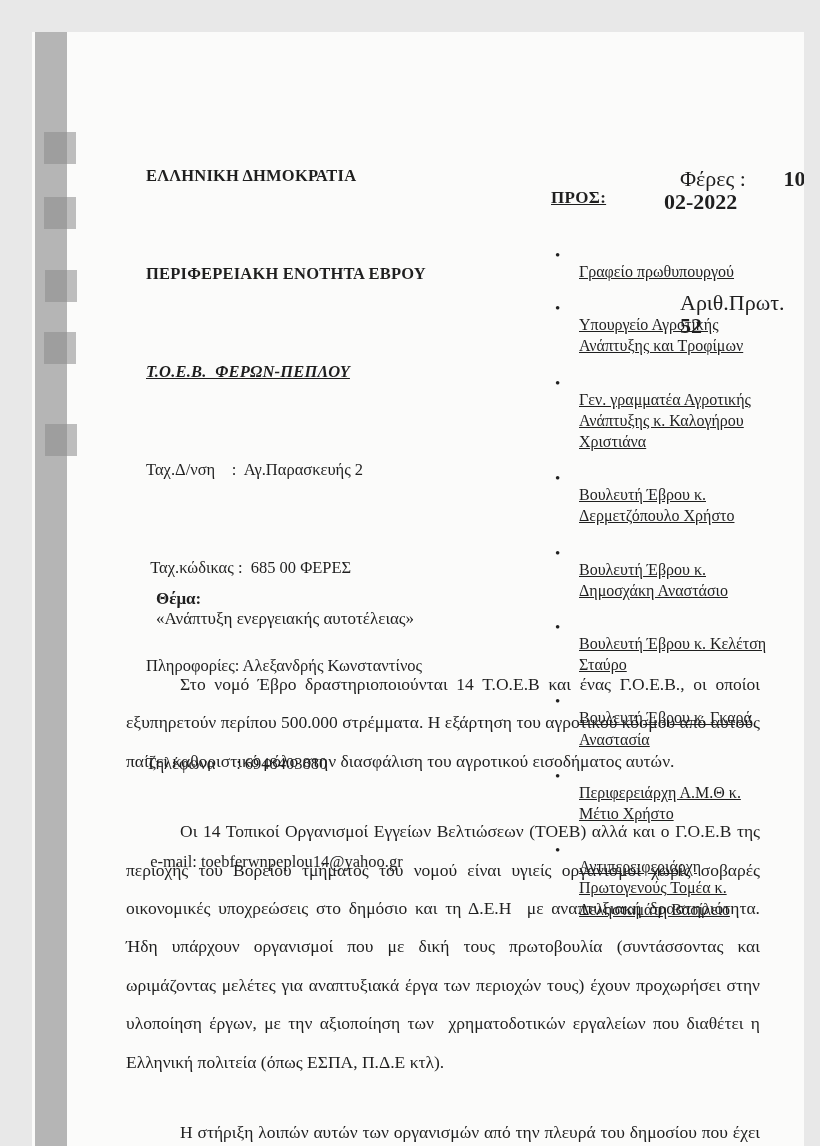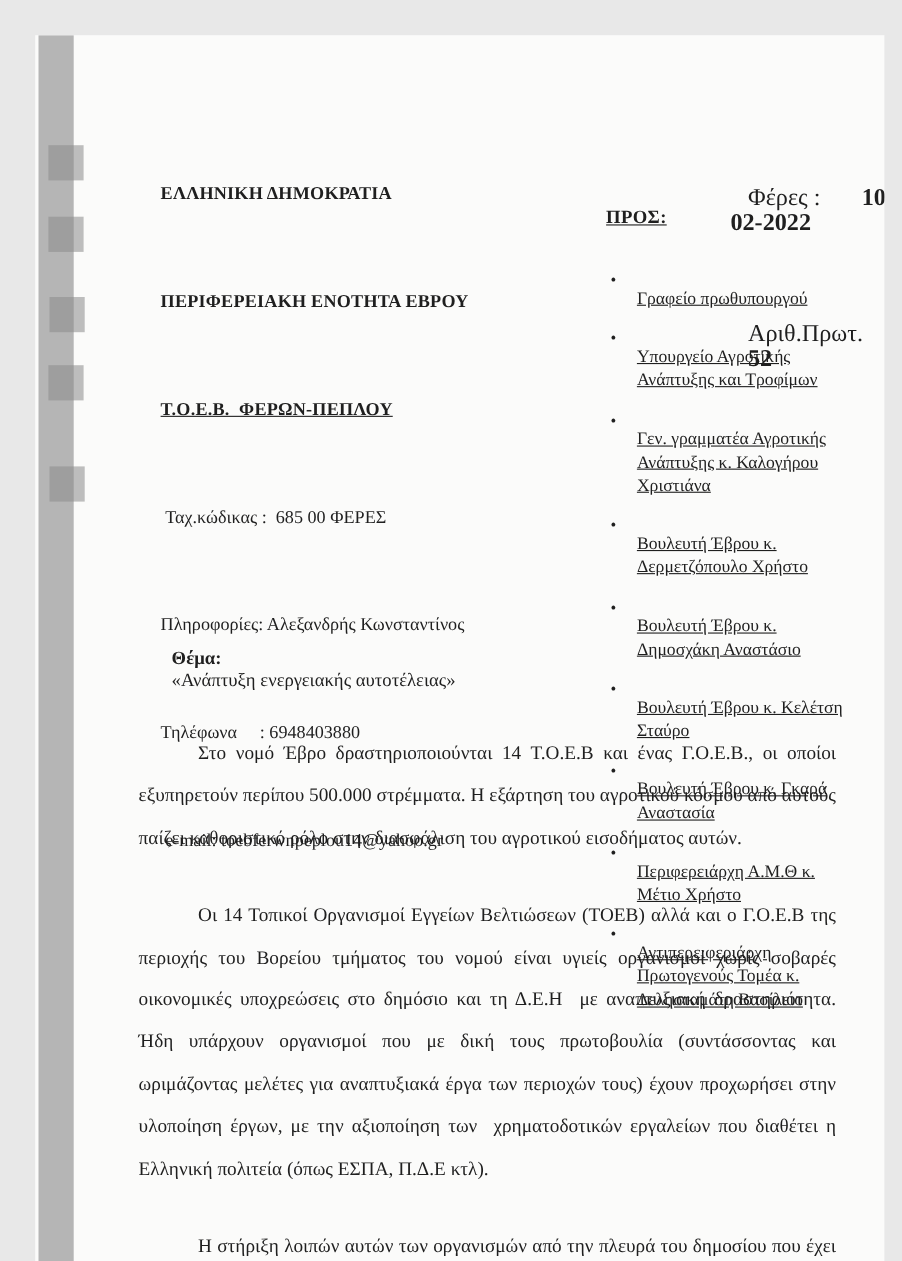--- a/index.html
+++ b/index.html
@@ -20,21 +20,21 @@
   .edge-right { position: absolute; right: 2px; top: 0; bottom: 10px; width: 2px; background: #b8b8b8; }
   .edge-bottom{ position: absolute; left: 0; right: 0; bottom: 0; height: 10px; background: #c9c9c9; }
   .scan-mark  { position: absolute; width: 2px; background: #8a8a8a; opacity: .55; }
 
   
   .sender {
     position: absolute; left: 82px; top: 57px;
     font-size: 16.5px; line-height: 22px; white-space: pre-wrap;
   }
   .sender .org { font-weight: bold; font-size: 16.5px; letter-spacing: .2px; }
-  .sender .org-underline { text-decoration: underline; }
+  .sender .org-underline { text-decoration: underline; font-style: italic; }
 
   
   .reference {
     position: absolute; left: 600px; top: 57px;
     font-size: 22px; line-height: 23px; white-space: pre-wrap;
   }
   .reference b { font-weight: bold; }
 
   
   .recipients { position: absolute; left: 487px; top: 124px; width: 306px; text-decoration: underline; }
@@ -77,20 +77,21 @@
   <div class="scan-mark" style="left:12px; top:100px;  height:8px;"></div>
   <div class="scan-mark" style="left:12px; top:165px;  height:10px;"></div>
   <div class="scan-mark" style="left:13px; top:238px;  height:9px;"></div>
   <div class="scan-mark" style="left:12px; top:300px;  height:7px;"></div>
   <div class="scan-mark" style="left:13px; top:392px;  height:10px;"></div>
 
   <div class="sender">
     <div class="org">ΕΛΛΗΝΙΚΗ ΔΗΜΟΚΡΑΤΙΑ</div>
     <div class="org">ΠΕΡΙΦΕΡΕΙΑΚΗ ΕΝΟΤΗΤΑ ΕΒΡΟΥ</div>
     <div class="org org-underline">Τ.Ο.Ε.Β.  ΦΕΡΩΝ-ΠΕΠΛΟΥ</div>
+    <div>Ταχ.Δ/νση    :  Αγ.Παρασκευής 2</div>
     <div> Ταχ.κώδικας :  685 00 ΦΕΡΕΣ</div>
     <div>Πληροφορίες: Αλεξανδρής Κωνσταντίνος</div>
     <div>Τηλέφωνα     : 6948403880</div>
     <div> e-mail: toebferwnpeplou14@yahoo.gr</div>
   </div>
 
   <div class="reference">
     <div><span>Φέρες : </span><b>10-02-2022</b></div>
     <div><span>Αριθ.Πρωτ. </span><b>52</b></div>
   </div>

